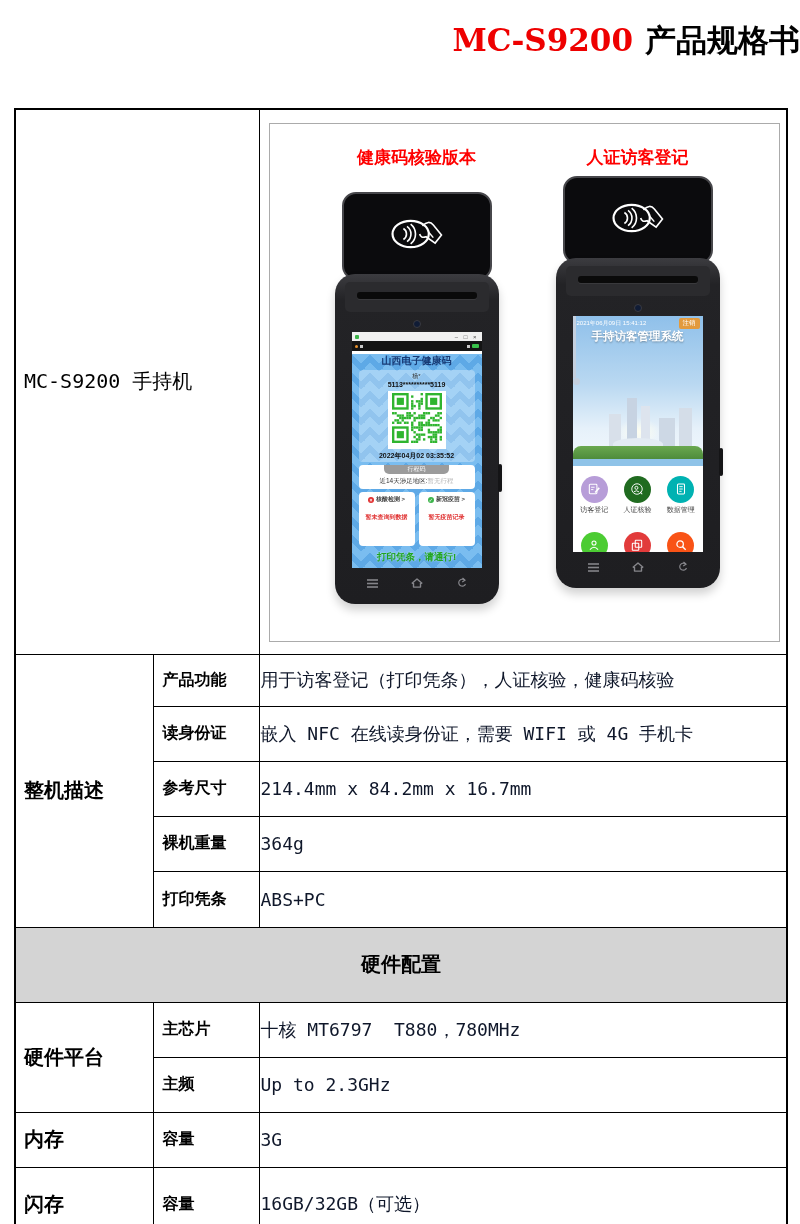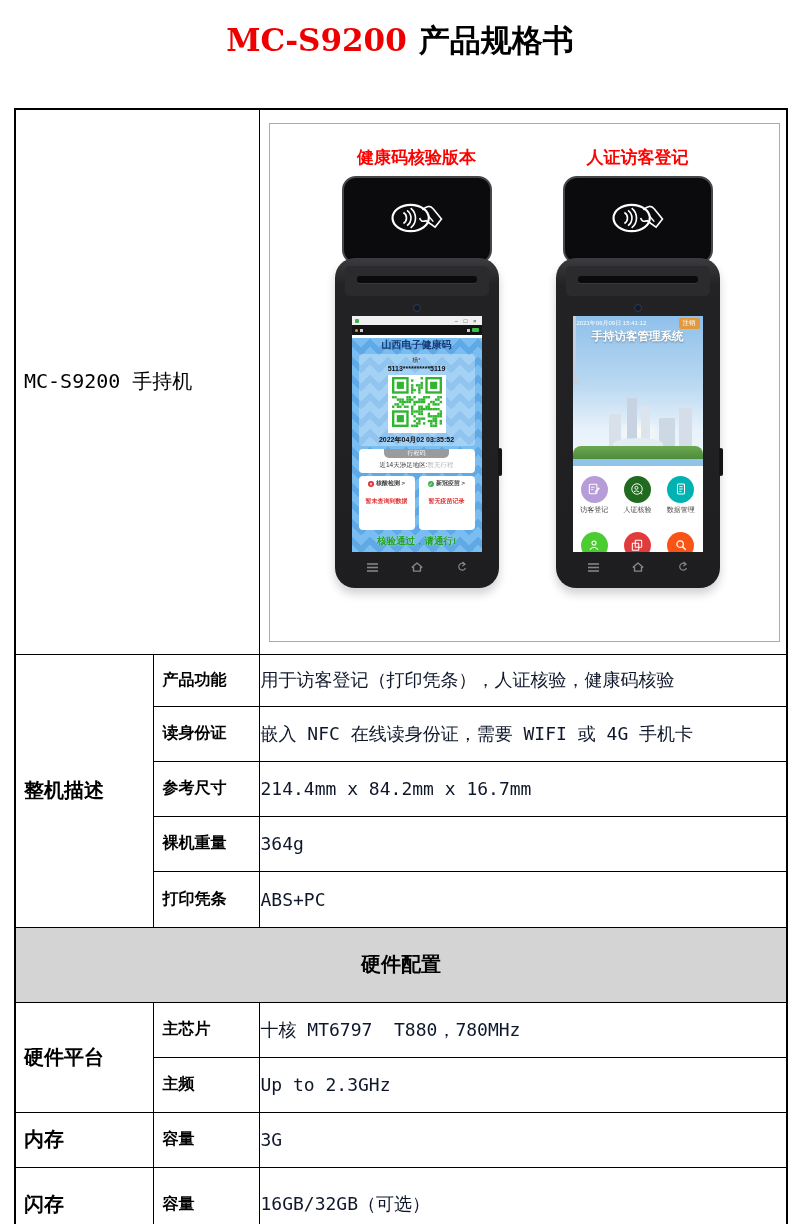--- a/index.html
+++ b/index.html
@@ -1,20 +1,20 @@
 <!DOCTYPE html>
 <html><head>
 <meta charset="utf-8">
 <style>
   html,body{margin:0;padding:0;}
   body{width:800px;height:1224px;overflow:hidden;background:#fff;position:relative;
        font-family:"Liberation Sans","DejaVu Sans",sans-serif;}
 
   
-  .page-title{position:absolute;top:20px;left:0;width:800px;text-align:center;
+  .page-title{position:absolute;top:20px;left:0;width:800px;text-align:right;
       font-family:"DejaVu Serif","Liberation Serif",serif;font-weight:bold;font-size:31px;color:#000;}
   .page-title .model{color:#ee0000;margin-right:12px;}
 
   
   table.spec{position:absolute;left:14px;top:108px;width:772px;border-collapse:collapse;
       border:2px solid #000;table-layout:fixed;}
   table.spec td{border:1px solid #000;vertical-align:middle;overflow:hidden;}
   td.group{font-size:20px;font-weight:bold;color:#000;padding-left:8px;}
   td.rowlabel{font-size:16px;font-weight:bold;color:#000;padding-left:9px;}
   td.val{font-family:"DejaVu Sans Mono","Liberation Mono",monospace;font-size:18px;color:#0f172a;
@@ -25,21 +25,21 @@
   
   td.imgcell{position:relative;padding:14px;}
   .img-frame{position:absolute;left:9px;top:13px;width:509px;height:517px;border:1px solid #ababab;
       background:#fff;overflow:hidden;}
   .caption{position:absolute;top:22px;width:164px;text-align:center;color:#fe0000;
       font-weight:bold;font-size:17px;}
   .cap-left{left:65px;} .cap-right{left:286px;}
 
   
   .phone{position:absolute;top:52px;width:164px;height:412px;}
-  .ph-left{left:65px;} .ph-right{left:286px;}
+  .ph-left{left:65px;margin-top:16px;} .ph-right{left:286px;}
   .nfc{position:absolute;left:7px;top:0;width:150px;height:88px;background:#0b0b0d;
       border:2px solid #47474b;border-radius:14px;box-sizing:border-box;
       display:flex;align-items:center;justify-content:center;}
   .pbody{position:absolute;left:0;top:82px;width:164px;height:330px;border-radius:20px;
       background:linear-gradient(180deg,#3c3c40 0%,#232326 8%,#1e1e21 100%);
       box-shadow:0 6px 10px rgba(0,0,0,0.18);}
   .recess{position:absolute;left:10px;top:8px;width:144px;height:30px;background:#2b2b2e;border-radius:5px;}
   .slot{position:absolute;left:12px;top:10px;width:120px;height:7px;background:#0a0a0a;border-radius:3px;
       box-shadow:0 1px 0 rgba(255,255,255,0.07);}
   .camera{position:absolute;left:50%;top:46px;margin-left:-4px;width:8px;height:8px;border-radius:50%;
@@ -326,21 +326,21 @@
                     <div class="scard-status">暂未查询到数据</div>
                   </div>
                   <div class="scard">
                     <div class="scard-h">
                       <span class="sdot grn">✓</span>
                       <span>新冠疫苗 &gt;</span>
                     </div>
                     <div class="scard-status">暂无疫苗记录</div>
                   </div>
                 </div>
-                <div class="pass">核验通过，请通行!</div>
+                <div class="pass">打印凭条，请通行!</div>
               </div>
             </div>
             <div class="pnav">
               <svg width="13" height="11" viewBox="0 0 13 11">
                     <g stroke="#85858a" stroke-width="1.6">
                       <line x1="1" y1="2" x2="12" y2="2"></line>
                       <line x1="1" y1="5.5" x2="12" y2="5.5"></line>
                       <line x1="1" y1="9" x2="12" y2="9"></line>
                     </g>
                   </svg>

